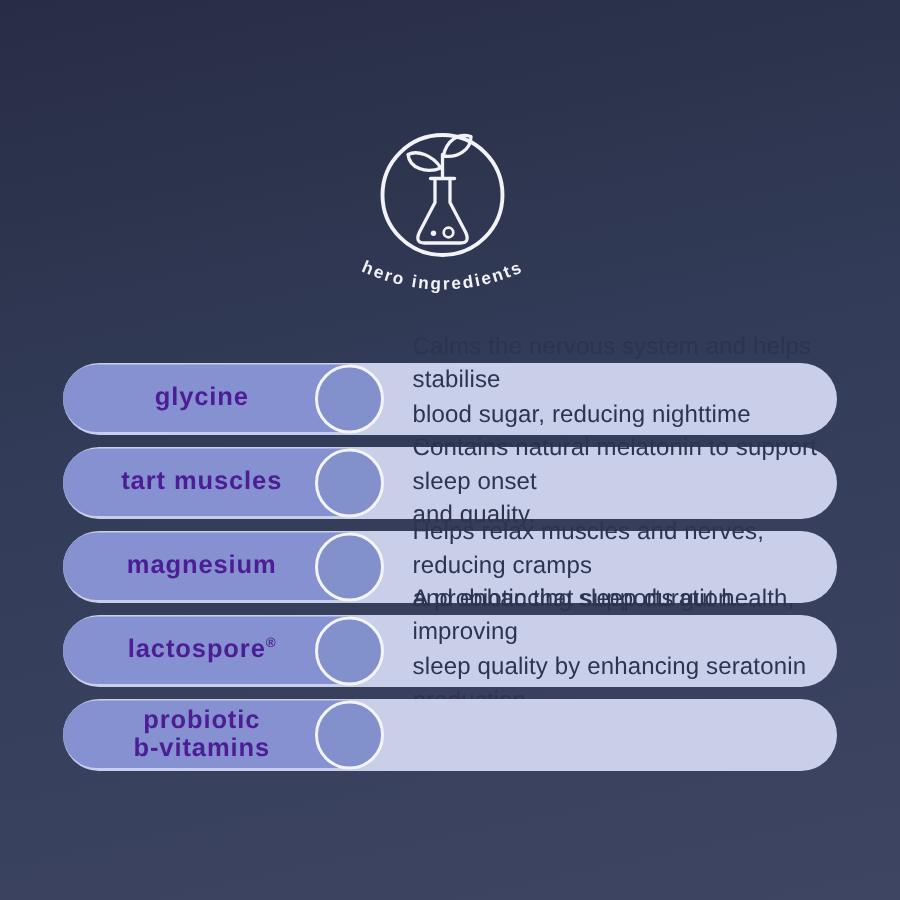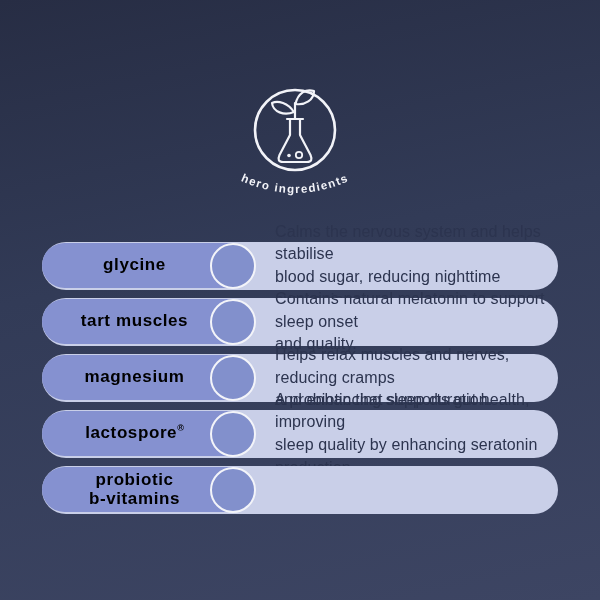--- a/index.html
+++ b/index.html
@@ -48,21 +48,21 @@
     width: 191px;
     background: #8591d0;
     border-radius: 24px 0 0 24px;
     display: flex;
     align-items: center;
     justify-content: center;
     padding-right: 6px;
     box-sizing: border-box;
   }
   .pill-name {
-    color: #000000;
+    color: #4c1d95;
     font-weight: bold;
     font-size: 17px;
     line-height: 1.08;
     letter-spacing: 0.6px;
     text-align: center;
     white-space: pre-line;
   }
   .pill-name sup {
     font-size: 9px;
     letter-spacing: 0;

